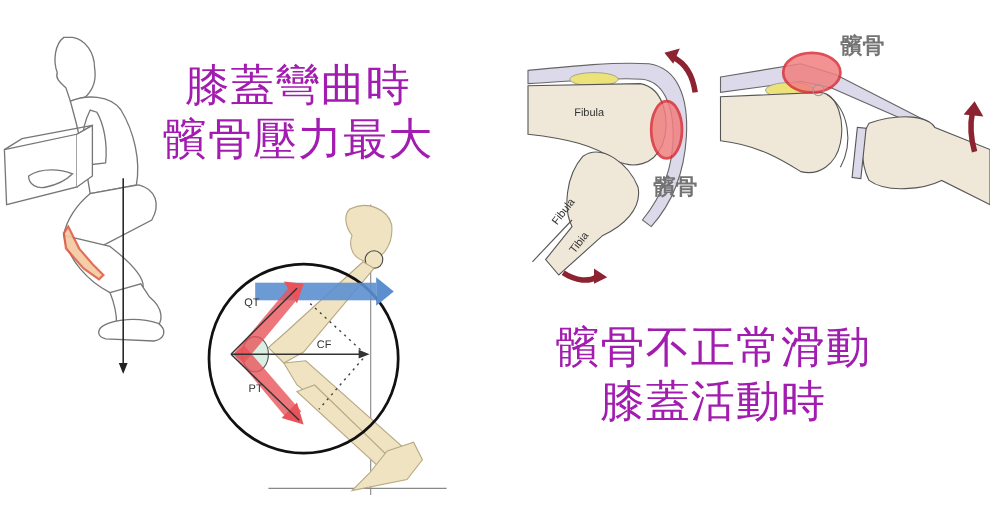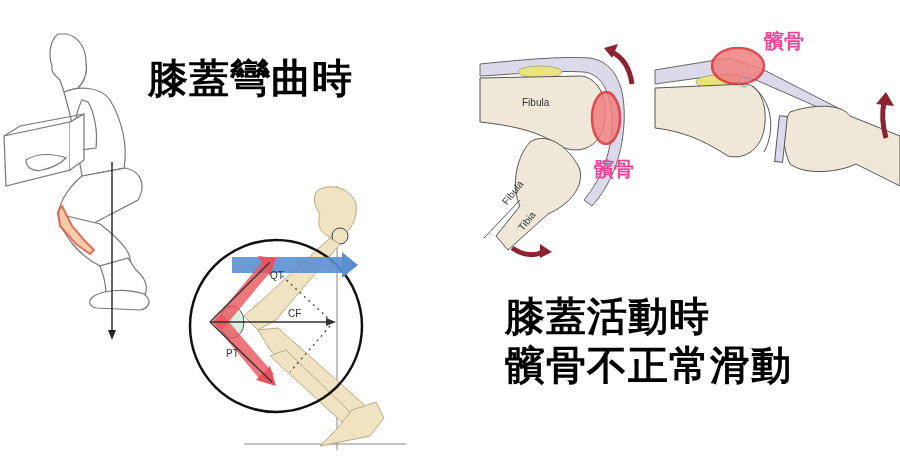--- a/index.html
+++ b/index.html
@@ -1,23 +1,23 @@
 <!DOCTYPE html>
 <html><head>
 <meta charset="utf-8">
 <style>
   html, body { margin:0; padding:0; background:#ffffff; }
   body { width:900px; height:461px; position:relative; overflow:hidden;
          font-family:"DejaVu Sans", "Liberation Sans", sans-serif; }
   .abs { position:absolute; }
-  .headline { color:#000000; font-weight:bold; line-height:1.22; letter-spacing:1px; }
+  .headline { color:#a21caf; font-weight:normal; line-height:1.22; letter-spacing:1px;text-align:center; }
   .hl-1 { left:148px; top:54px; font-size:40px; }
   .hl-2 { left:505px; top:292px; font-size:40px; }
   .hl-line { display:block; white-space:nowrap; }
-  .label-red { color:#ec4899; font-size:20px; font-weight:bold; }
+  .label-red { color:#737373; font-size:20px; font-weight:bold; }
   .label-small { font-size:10px; color:#333; font-family:"Liberation Sans", sans-serif; }
   svg { position:absolute; left:0; top:0; }
 </style>
 </head>
 <body>
 
 <svg width="900" height="461" viewBox="0 0 900 461">
   <g fill="none" stroke="#777" stroke-width="1.2">
 
     <path d="M58 34 C50 40 48 55 52 66 C50 72 56 76 60 80 L64 92 L78 88 C84 82 88 74 86 62 C86 48 78 36 66 34 Z" fill="#fff"></path>
@@ -78,21 +78,21 @@
   <polygon points="256,380 276,386 270,366" fill="#e8545a"></polygon>
 
   <line x1="210" y1="322" x2="270" y2="262" stroke="#333" stroke-width="1.3"></line>
   <line x1="210" y1="322" x2="272" y2="382" stroke="#333" stroke-width="1.3"></line>
   <line x1="210" y1="322" x2="332" y2="322" stroke="#333" stroke-width="1.3"></line>
   <polygon points="326,318 336,322 326,326" fill="#333"></polygon>
 
   <line x1="282" y1="276" x2="330" y2="320" stroke="#444" stroke-width="1.3" stroke-dasharray="2 4"></line>
   <line x1="330" y1="326" x2="290" y2="372" stroke="#444" stroke-width="1.3" stroke-dasharray="2 4"></line>
 </svg>
-<span class="abs label-small" style="left:222px;top:270px;margin-left:48px;">QT</span>
+<span class="abs label-small" style="left:222px;top:270px;">QT</span>
 <span class="abs label-small" style="left:272px;top:308px;margin-left:16px;">CF</span>
 <span class="abs label-small" style="left:226px;top:348px;">PT</span>
 
 <svg width="900" height="461" viewBox="0 0 900 461">
 
   <path d="M480 64 C520 60 560 56 590 58 C616 62 626 88 624 124 C622 158 610 186 592 206 L584 200 C602 178 612 152 612 122 C612 94 602 74 584 72 C556 70 520 74 480 76 Z" fill="#dcdaea" stroke="#666" stroke-width="1"></path>
 
   <ellipse cx="540" cy="72" rx="22" ry="6" fill="#ece27a" stroke="#999" stroke-width="0.8"></ellipse>
 
   <path d="M480 78 L582 76 C604 80 610 110 602 132 C594 150 576 154 560 146 C540 132 516 126 480 122 Z" fill="#efe8d8" stroke="#555" stroke-width="1"></path>
@@ -128,18 +128,19 @@
   <ellipse cx="738" cy="66" rx="26" ry="18" fill="#f08080" stroke="#d9303a" stroke-width="2.5" opacity="0.85"></ellipse>
   <circle cx="744" cy="82" r="5" fill="none" stroke="#999" stroke-width="1"></circle>
 
   <path d="M886 138 C882 124 882 112 884 102" stroke="#8b2430" stroke-width="5" fill="none"></path>
   <polygon points="876,104 886,92 894,106" fill="#8b2430"></polygon>
 </svg>
 <span class="abs label-red" style="left:764px;top:28px;">髕骨</span>
 
 <div class="abs headline hl-1">
   <span class="hl-line">膝蓋彎曲時</span>
+  <span class="hl-line">髕骨壓力最大</span>
 </div>
 
 <div class="abs headline hl-2">
+  <span class="hl-line">髕骨不正常滑動</span>
   <span class="hl-line">膝蓋活動時</span>
-  <span class="hl-line">髕骨不正常滑動</span>
 </div>
 
 </body></html>

